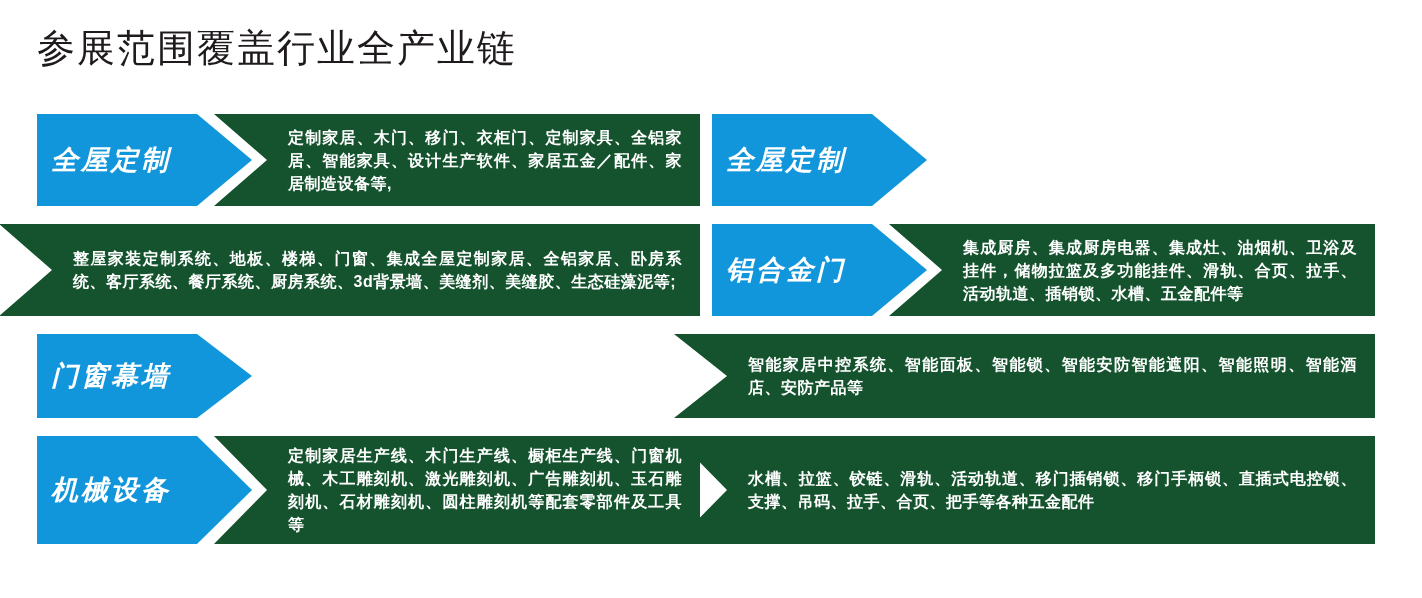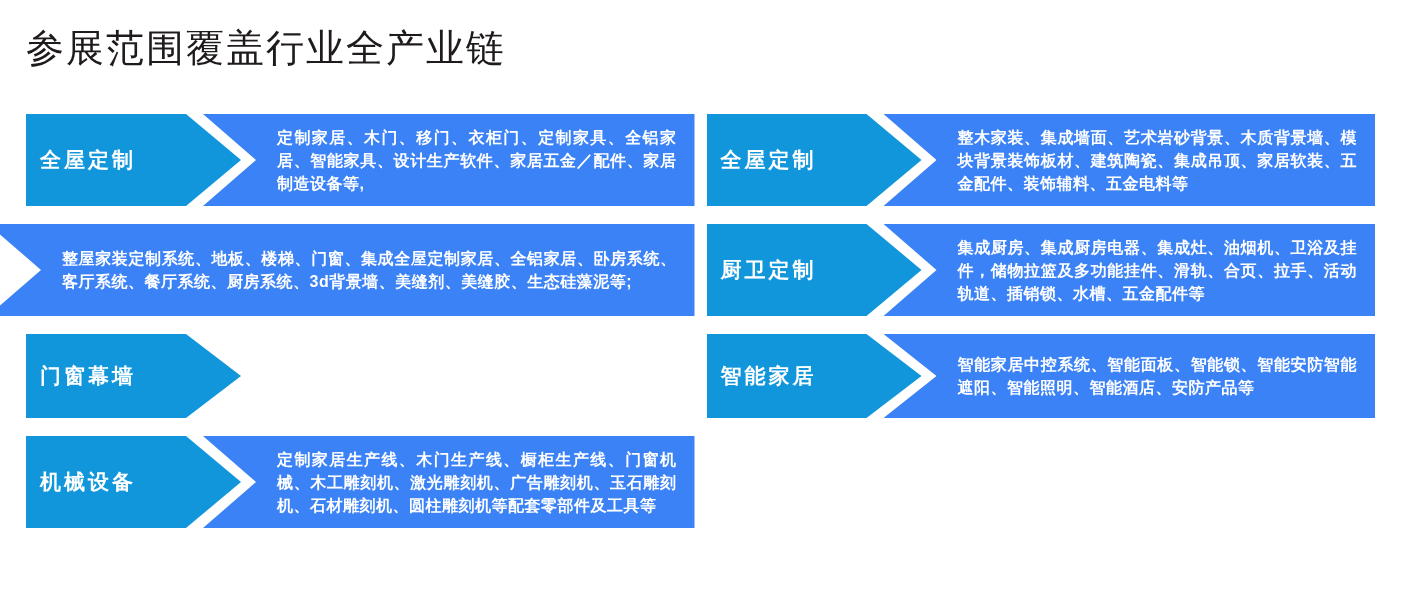--- a/index.html
+++ b/index.html
@@ -8,21 +8,21 @@
     background: #ffffff;
     font-family: "Liberation Sans", "DejaVu Sans", sans-serif;
   }
   .page {
     position: relative;
     width: 1422px;
     height: 598px;
     background: #ffffff;
     overflow: hidden;
     box-sizing: border-box;
-    padding: 24px 47px 0 26px;
+    padding: 24px 47px 0 37px;
   }
   .page-title {
     font-size: 38px;
     font-weight: 400;
     color: #1f1b1c;
     letter-spacing: 2px;
     line-height: 48px;
     margin: 0 0 42px 0;
   }
   .category-grid {
@@ -39,29 +39,30 @@
   .category-row.r3 { min-height: 84px; }
   .category-label {
     flex: 0 0 215px;
     background: #1296db;
     clip-path: polygon(0 0, 160px 0, 215px 50%, 160px 100%, 0 100%);
     display: flex;
     align-items: center;
     padding-left: 14px;
     box-sizing: border-box;
     color: #ffffff;
-    font-size: 21px;
+    font-size: 27px;
     font-weight: bold;
     letter-spacing: 3px;
     white-space: nowrap;
+    font-style: italic;
   }
   .category-items {
     flex: 1 1 auto;
     margin-left: -38px;
-    background: #3b82f6;
+    background: #14532d;
     clip-path: polygon(0 0, 100% 0, 100% 100%, 0 100%, 53px 50%);
     display: flex;
     align-items: center;
     box-sizing: border-box;
     padding: 8px 18px 8px 74px;
   }
   .category-items p {
     margin: 0;
     color: #ffffff;
     font-size: 16px;
@@ -86,61 +87,58 @@
       </div>
       <div class="category-items">
         <p>定制家居、木门、移门、衣柜门、定制家具、全铝家居、智能家具、设计生产软件、家居五金／配件、家居制造设备等,</p>
       </div>
     </div>
 
     <div class="category-row r1">
       <div class="category-label">
         <span>全屋定制</span>
       </div>
-      <div class="category-items">
-        <p>整木家装、集成墙面、艺术岩砂背景、木质背景墙、模块背景装饰板材、建筑陶瓷、集成吊顶、家居软装、五金配件、装饰辅料、五金电料等</p>
-      </div>
     </div>
 
     <div class="category-row r2">
       <div class="category-items">
         <p>整屋家装定制系统、地板、楼梯、门窗、集成全屋定制家居、全铝家居、卧房系统、客厅系统、餐厅系统、厨房系统、3d背景墙、美缝剂、美缝胶、生态硅藻泥等;</p>
       </div>
     </div>
 
     <div class="category-row r2">
       <div class="category-label">
-        <span>厨卫定制</span>
+        <span>铝合金门</span>
       </div>
       <div class="category-items">
         <p>集成厨房、集成厨房电器、集成灶、油烟机、卫浴及挂件，储物拉篮及多功能挂件、滑轨、合页、拉手、活动轨道、插销锁、水槽、五金配件等</p>
       </div>
     </div>
 
     <div class="category-row r3">
       <div class="category-label">
         <span>门窗幕墙</span>
       </div>
     </div>
 
     <div class="category-row r3">
-      <div class="category-label">
-        <span>智能家居</span>
-      </div>
       <div class="category-items">
         <p>智能家居中控系统、智能面板、智能锁、智能安防智能遮阳、智能照明、智能酒店、安防产品等</p>
       </div>
     </div>
 
     <div class="category-row r4">
       <div class="category-label">
         <span>机械设备</span>
       </div>
       <div class="category-items">
         <p>定制家居生产线、木门生产线、橱柜生产线、门窗机械、木工雕刻机、激光雕刻机、广告雕刻机、玉石雕刻机、石材雕刻机、圆柱雕刻机等配套零部件及工具等</p>
       </div>
     </div>
 
     <div class="category-row r4">
+      <div class="category-items">
+        <p>水槽、拉篮、铰链、滑轨、活动轨道、移门插销锁、移门手柄锁、直插式电控锁、支撑、吊码、拉手、合页、把手等各种五金配件</p>
+      </div>
     </div>
 
   </div>
 </div>
 
 </body></html>

